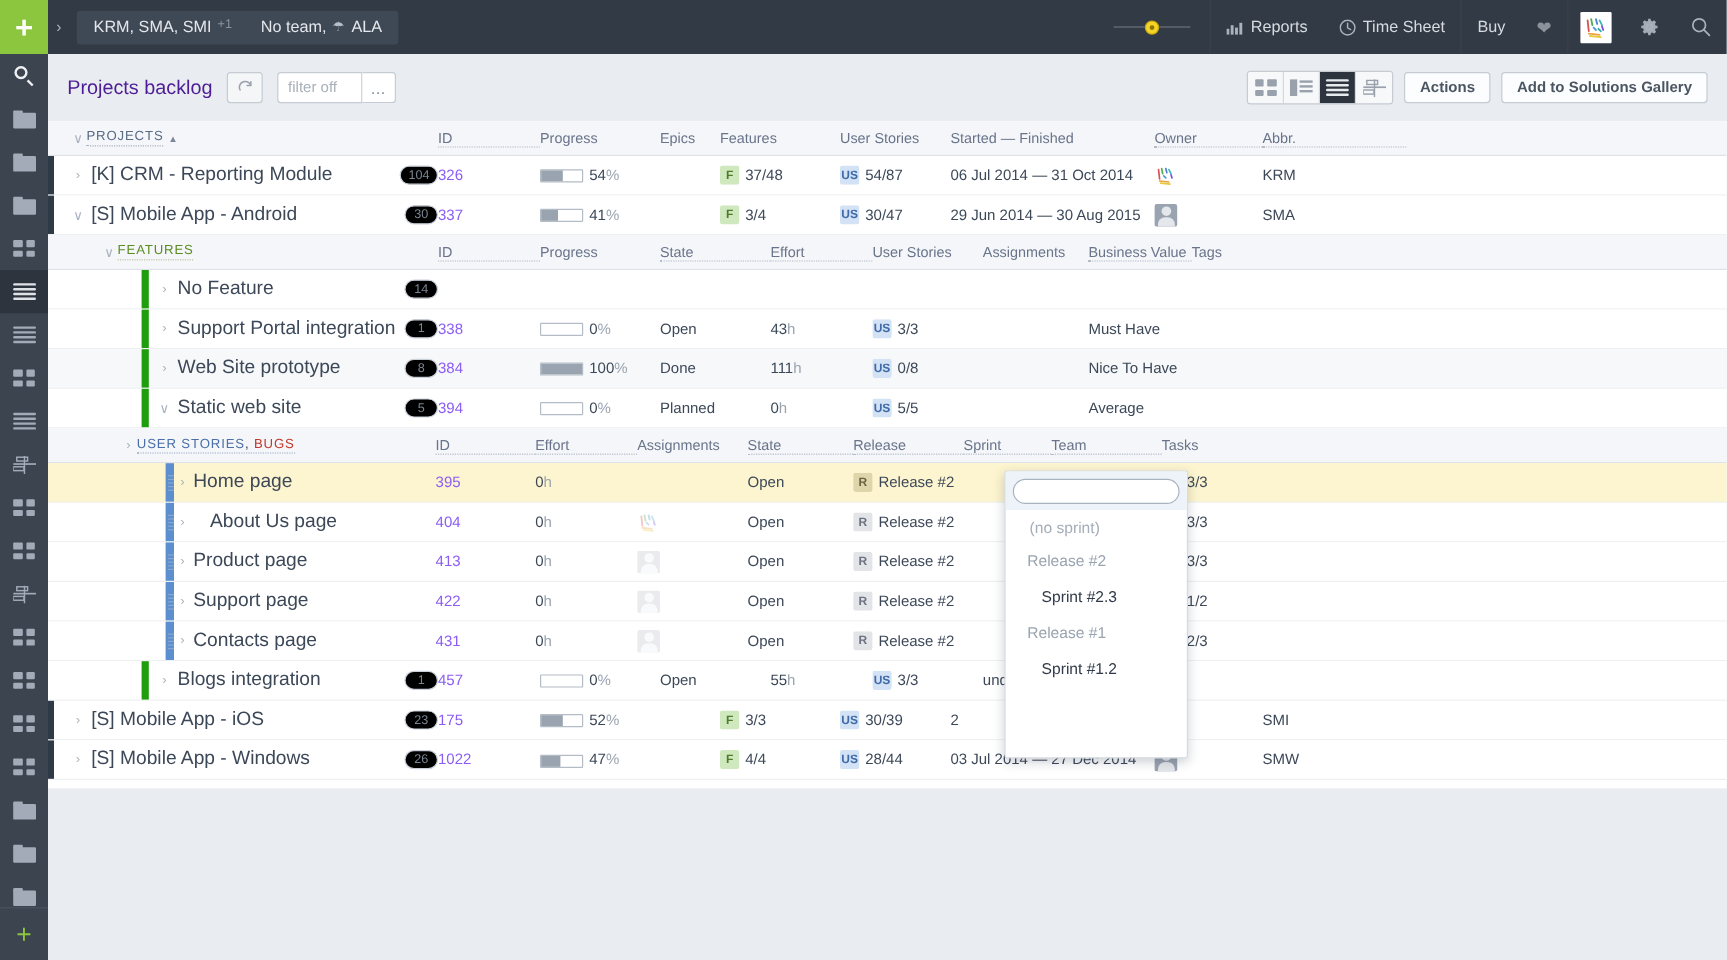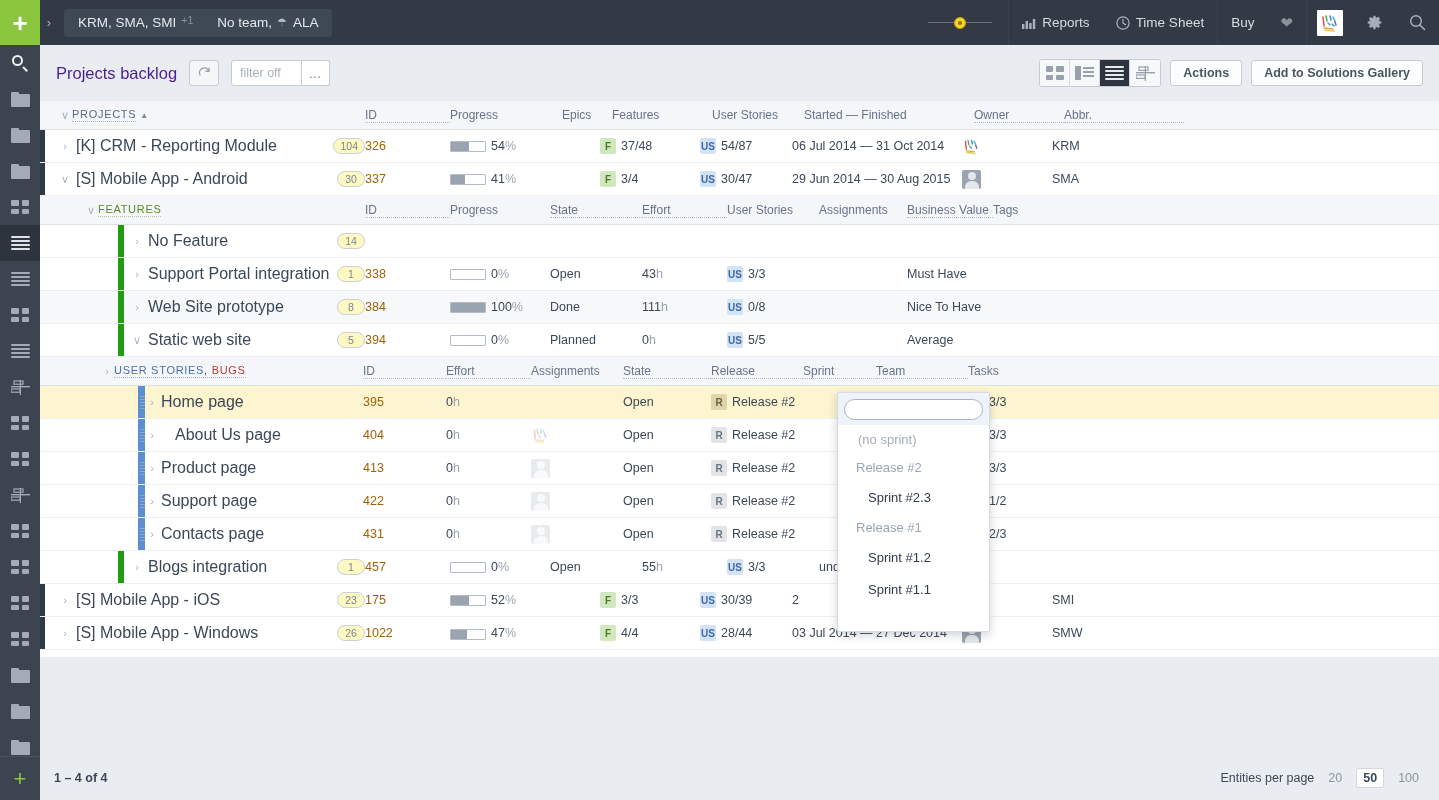--- a/index.html
+++ b/index.html
@@ -155,21 +155,21 @@
     cursor: pointer; flex: none; }
   .grp-label { font-size: 11px; letter-spacing: 0.7px; color: #5b8c21;
     text-transform: uppercase; border-bottom: 1px dotted #b9c5a8; padding-bottom: 1px; }
   .grp-label.projects { color: #596b85; border-bottom-color: #aab3c0; }
   .grp-label.us { color: #4b6fa8; border-bottom-color: #aab9cf; }
   .grp-label .bugs { color: #c0392b; }
   .sortarrow { color: #7b869a; font-size: 8px; margin-left: 4px; }
   .count-pill {
     border: 1px solid #c9d0d9; border-radius: 9px; min-width: 28px; height: 16px;
     font-size: 10.5px; color: #7a8593; display: flex; align-items: center;
-    justify-content: center; padding: 0 6px; background: #fef9c3;
+    justify-content: center; padding: 0 6px; background: #000000;
   }
   .lbar { position: absolute; left: 0; top: 0; bottom: 0; width: 5px; }
   .lbar.dark { background: #2e3a46; }
   .lbar.green { background: #1f9d0e; }
   .lbar.blue { background: #5b8fd0; }
   .drag {
     width: 5px; height: 13px; display: flex; flex-direction: column;
     justify-content: space-between; flex: none;
   }
   .drag i { height: 1px; background: #8da7c8; display: block; }
@@ -184,21 +184,21 @@
     width: 16px; height: 16px; border-radius: 2px; font-size: 10px;
     display: flex; align-items: center; justify-content: center; flex: none;
     font-weight: bold;
   }
   .tag.F { background: #cfe8bd; color: #4e7a2e; }
   .tag.US { background: #d3e2f5; color: #3f6ba8; }
   .tag.R { background: #e2e4e8; color: #6b7381; }
   .tag.R.sel { background: #ded5ab; color: #6b6344; }
   .tag.T { background: #dcdcf0; color: #5b5b9c; }
   .tag.T.sel { background: #d9d0a8; color: #6b6344; }
-  .idtxt { color: #a16207; }
+  .idtxt { color: #8b5cf6; }
   .unit { color: #9aa4b0; }
   .avatar-ph {
     width: 19px; height: 19px; background: #9aa4b0; border-radius: 2px;
     position: relative; overflow: hidden; flex: none;
   }
   .avatar-ph:before { content:""; position:absolute; left:5.5px; top:2.5px; width:8px;
     height:8px; border-radius:50%; background:#e4e7eb; }
   .avatar-ph:after { content:""; position:absolute; left:2.5px; top:11.5px; width:14px;
     height:9px; border-radius:6px 6px 0 0; background:#e4e7eb; }
   .avatar-faint { opacity: 0.22; }
@@ -518,21 +518,21 @@
   <div class="grid-wrap">
     <div id="grid-body">
         <div class="row hdr">
           <div class="name-cell" style="width:325px;padding-left:18px;">
             <span class="chev">∨</span>
             <span class="grp-label projects">PROJECTS</span>
             <span class="sortarrow">▲</span>
           </div>
           <div class="cell dotted" style="width:85px;">ID</div>
           <div class="cell" style="width:100px;">Progress</div>
-          <div class="cell" style="width:50px;margin-left:12px;">Epics</div>
+          <div class="cell" style="width:50px;">Epics</div>
           <div class="cell" style="width:100px;">Features</div>
           <div class="cell" style="width:92px;">User Stories</div>
           <div class="cell" style="width:170px;">Started — Finished</div>
           <div class="cell dotted" style="width:90px;">Owner</div>
           <div class="cell dotted" style="width:120px;">Abbr.</div>
         </div>
         <div class="row">
           <span class="lbar dark"></span>
           <div class="name-cell" style="width:325px;padding-left:18px;">
             <span class="chev">›</span>
@@ -982,26 +982,16 @@
   <div class="dropdown">
     <div class="dd-search">
       <input class="dd-input" type="text" value="" style="">
     </div>
     <div id="dd-list">
         <div class="dd-item muted">(no sprint)</div>
         <div class="dd-item group">Release #2</div>
         <div class="dd-item opt">Sprint #2.3</div>
         <div class="dd-item group">Release #1</div>
         <div class="dd-item opt">Sprint #1.2</div>
-        <div class="dd-item opt">Sprint #1.1</div>
       </div>
   </div>
 
-  <div class="footer">
-    <div class="count-label">1 – 4 of 4</div>
-    <div class="perpage">
-      <span class="lbl">Entities per page</span>
-      <span class="pp">20</span>
-      <span class="pp active">50</span>
-      <span class="pp">100</span>
-    </div>
-  </div>
 </div>
 
 </body></html>

